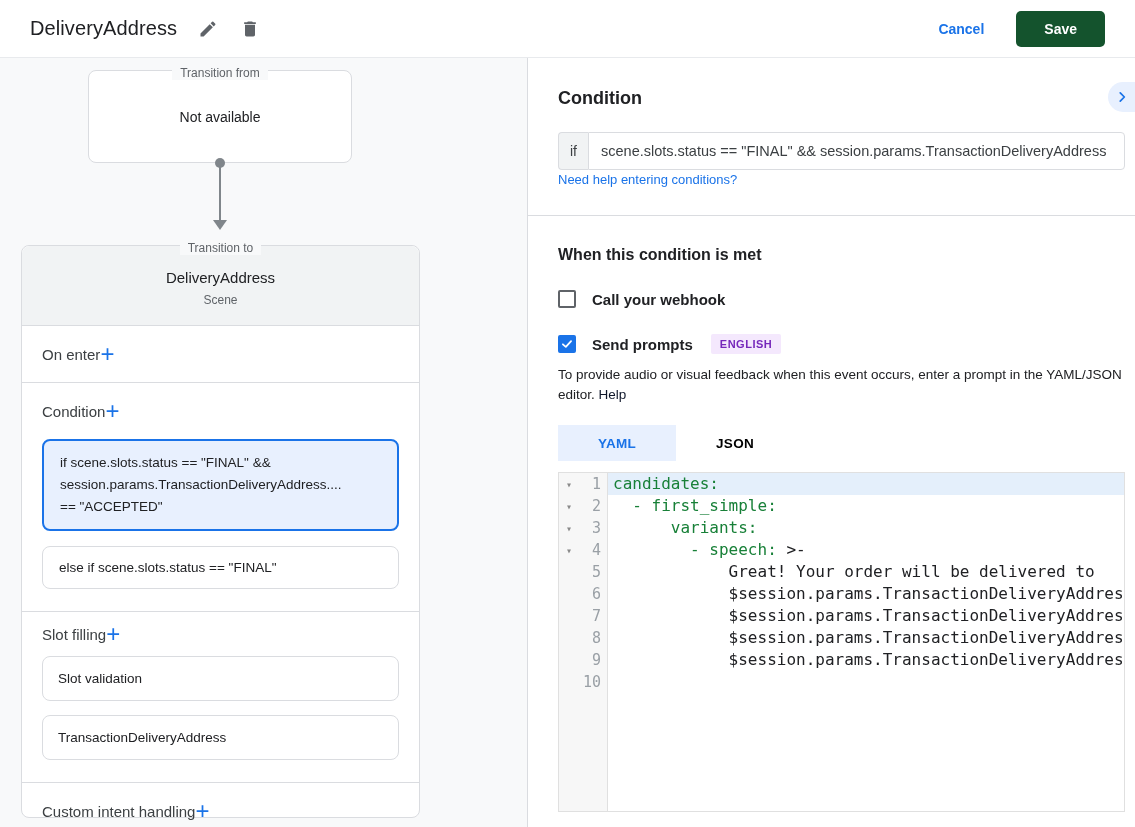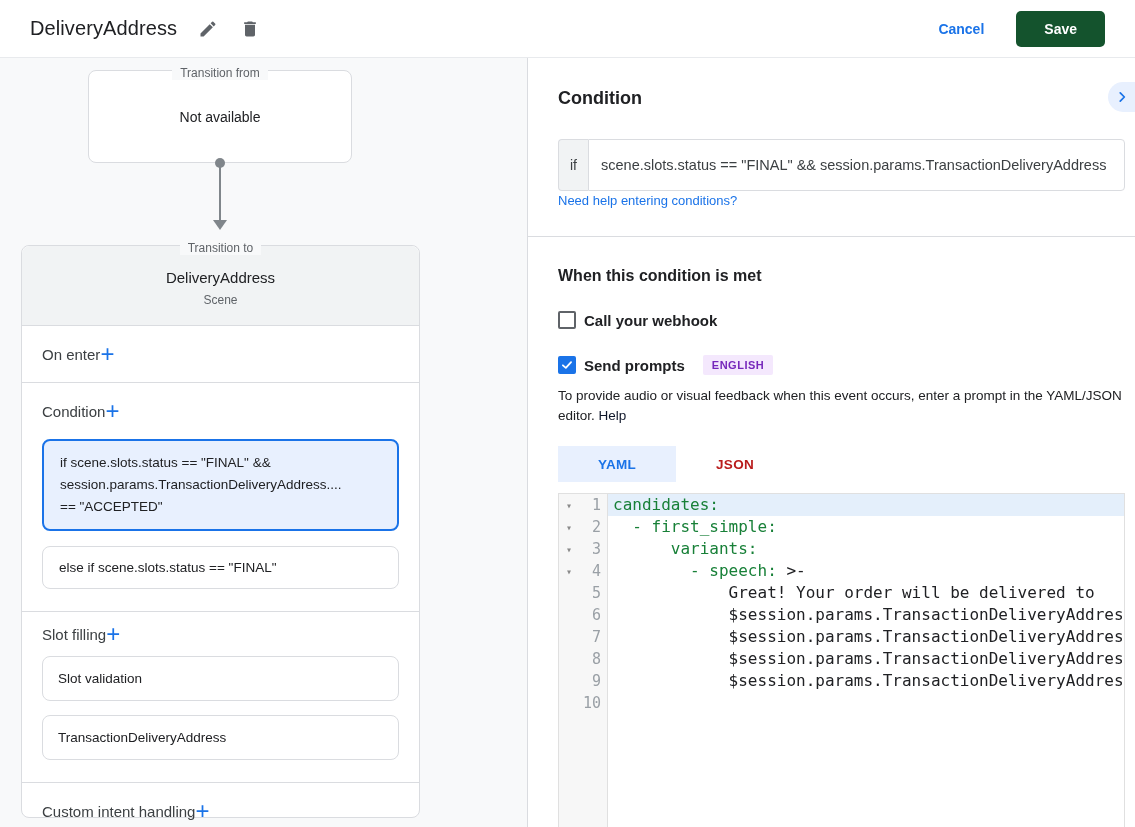--- a/index.html
+++ b/index.html
@@ -57,44 +57,44 @@
   .slot-box + .slot-box { margin-top:14px; }
   .pad-b { padding-bottom:22px; }
   .section-sm .section-row { height:44px; }
 
   
   .cond-heading { font-size:18px; color:#202124; margin-top:30px; }
   .chev-pill { position:absolute; right:0; top:24px; width:27px; height:30px;
     background:#e8f0fe; border-radius:15px 0 0 15px; border:none; cursor:pointer;
     display:flex; align-items:center; justify-content:center; }
   .chev-pill svg { stroke:#1a73e8; width:14px; height:14px; }
-  .if-row { display:flex; margin-top:30px; height:52px; }
+  .if-row { display:flex; margin-top:23px; height:38px; }
   .if-prefix { width:30px; background:#f1f3f4; border:1px solid #dadce0; border-right:none;
     border-radius:4px 0 0 4px; display:flex; align-items:center; justify-content:center;
     font-size:14px; color:#3c4043; }
   .if-input { flex:1; border:1px solid #dadce0; border-radius:0 4px 4px 0; font-size:14.5px;
     color:#3c4043; padding:0 0 0 12px; font-family:"Liberation Sans", sans-serif; outline:none; background:#fff; }
   .help-link { display:inline-block; margin-top:1px; color:#1a73e8; font-size:13px; text-decoration:none; cursor:pointer; }
   .divider { border:none; border-top:1px solid #dadce0; margin:27px -10px 0 -30px; }
   .when-heading { font-size:16px; color:#202124; margin-top:30px; }
   .check-row { display:flex; align-items:center; margin-top:26px; }
   .checkbox { width:18px; height:18px; border:2px solid #5f6368; border-radius:2px;
     flex:none; cursor:pointer; }
   .checkbox.checked { border-color:#1a73e8; background:#1a73e8; display:flex;
     align-items:center; justify-content:center; }
   .checkbox.checked svg { stroke:#fff; width:14px; height:14px; }
-  .check-label { font-size:15px; font-weight:700; color:#202124; margin-left:8px; cursor:pointer; }
+  .check-label { font-size:15px; font-weight:700; color:#202124; margin-left:16px; cursor:pointer; }
   .lang-badge { margin-left:18px; background:#f4e8fd; color:#7627bb; font-size:11px;
     font-weight:700; letter-spacing:.5px; padding:4px 9px; border-radius:2px; }
   .feedback { margin-top:11px; font-size:13.5px; line-height:20px; color:#202124; max-width:1060px; }
   .feedback a { color:#0f172a; text-decoration:none; cursor:pointer; }
 
   .tabs { display:flex; margin-top:20px; }
   .tab { width:118px; height:36px; display:flex; align-items:center; justify-content:center;
-    font-size:13.5px; font-weight:700; color:#b91c1c; cursor:pointer; letter-spacing:.3px; }
+    font-size:13.5px; font-weight:700; color:#000000; cursor:pointer; letter-spacing:.3px; }
   .tab.active { background:#e8f0fe; color:#1a73e8; }
 
   
   .editor { margin-top:11px; border:1px solid #e0e0e0; height:340px; display:flex;
     flex-direction:column; background:#fff; font-family:"DejaVu Sans Mono", monospace; }
   .ed-row { display:flex; height:22px; flex:none; }
   .ed-row.fill { flex:1; height:auto; }
   .ed-fold { width:20px; background:#f7f7f7; color:#8a8a8a; font-size:10px;
     display:flex; align-items:center; justify-content:center; cursor:pointer; }
   .ed-num { width:29px; background:#f7f7f7; border-right:1px solid #e0e0e0; color:#9aa0a6;

